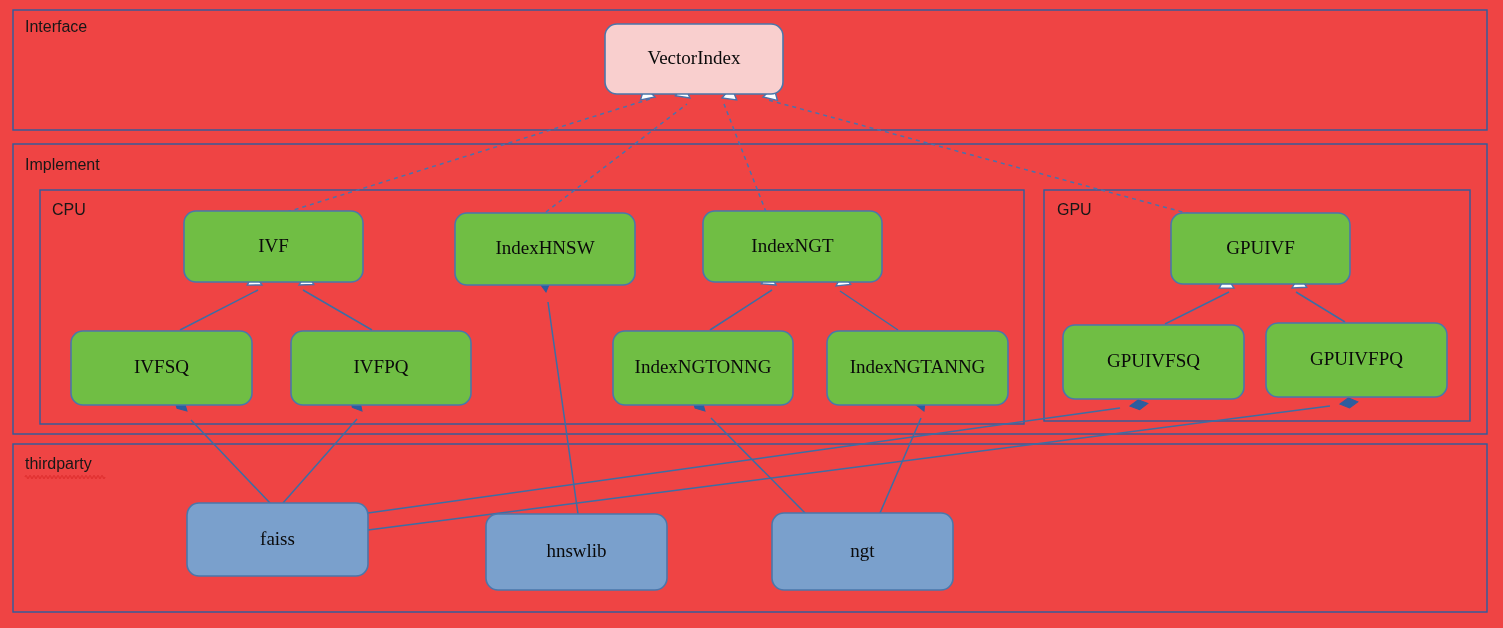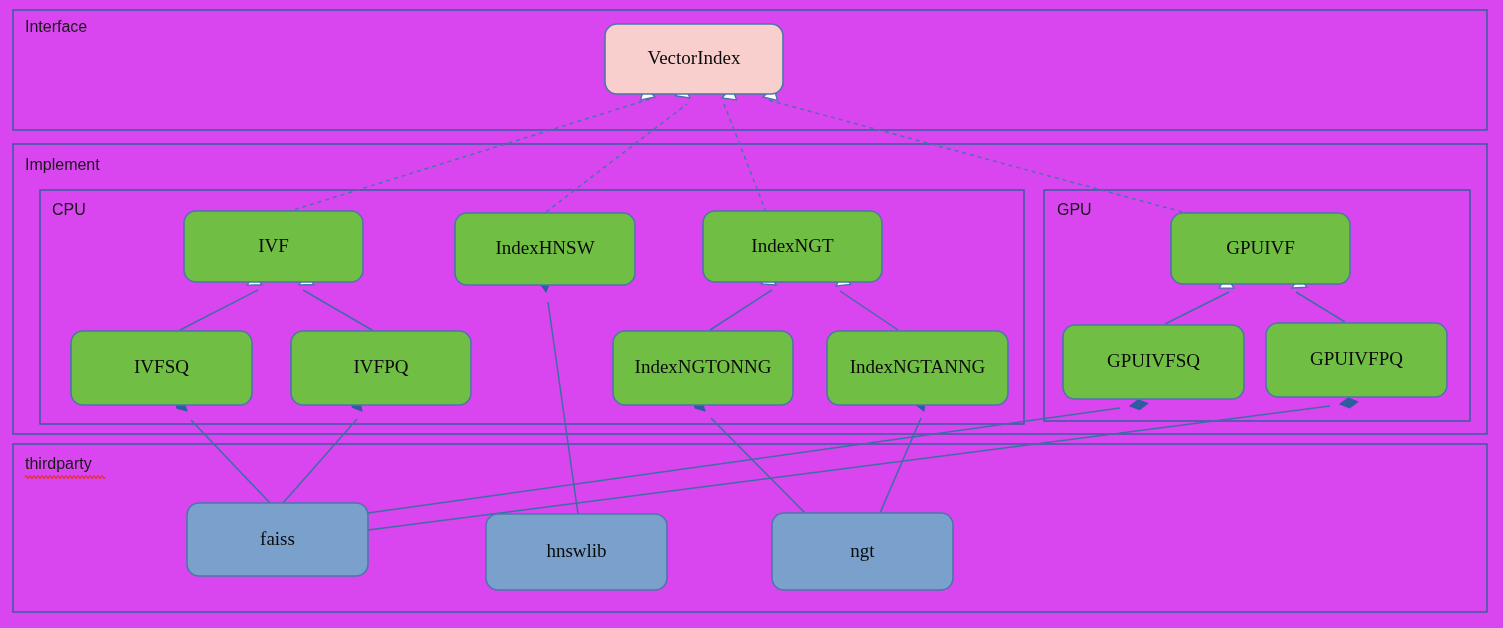--- a/index.html
+++ b/index.html
@@ -4,21 +4,21 @@
 <style>
   html, body {
     margin: 0;
     padding: 0;
     background: #ffffff;
   }
   #diagram-root {
     position: relative;
     width: 1503px;
     height: 628px;
-    background: #d946ef;
+    background: #ef4444;
     font-family: "Liberation Sans", sans-serif;
     overflow: hidden;
   }
   svg.layer {
     position: absolute;
     left: 0;
     top: 0;
     width: 1503px;
     height: 628px;
   }

